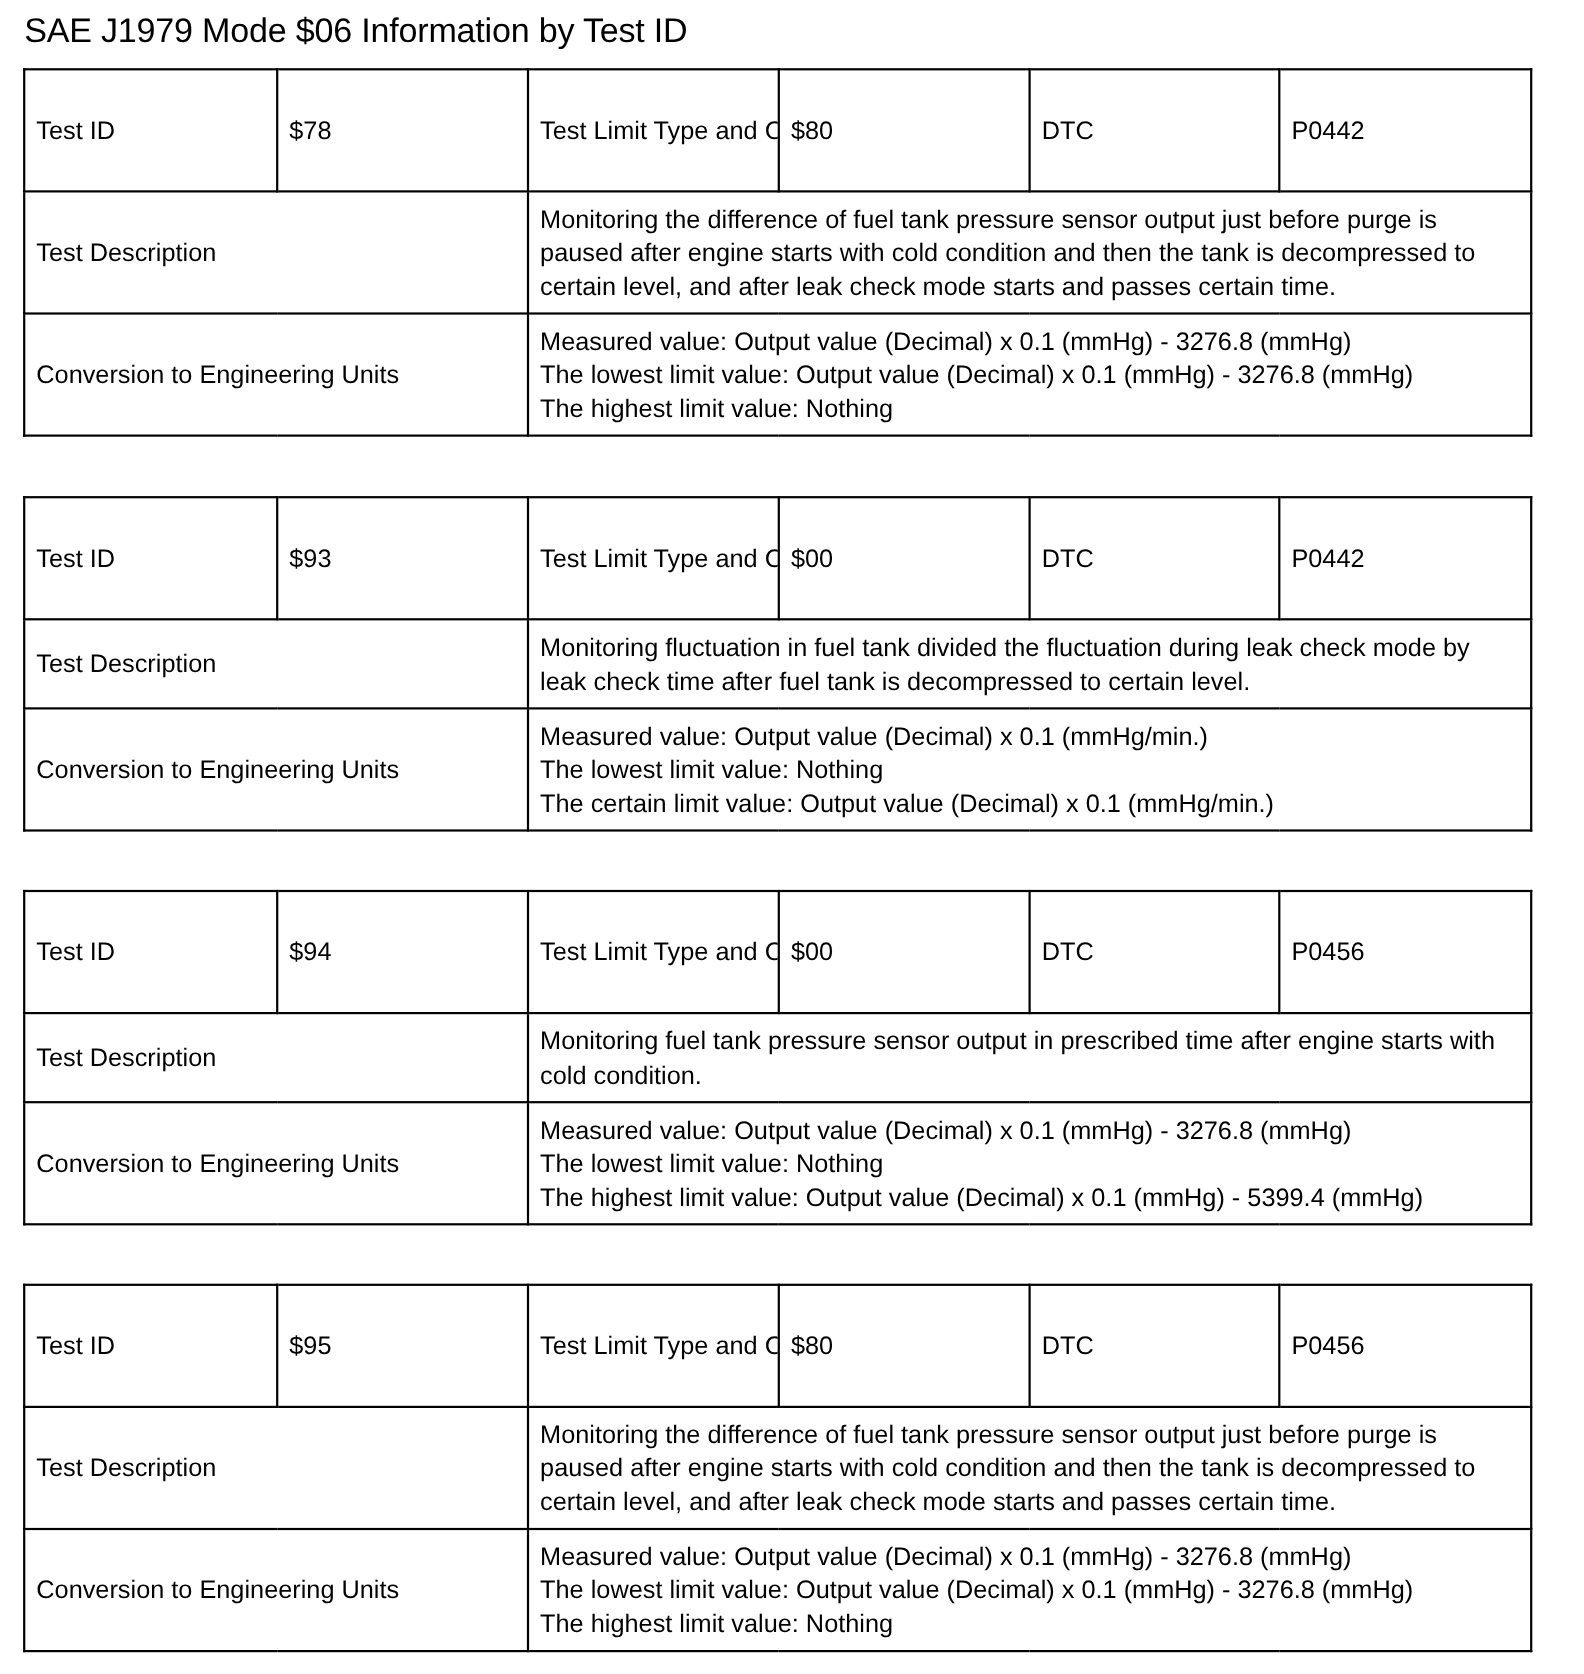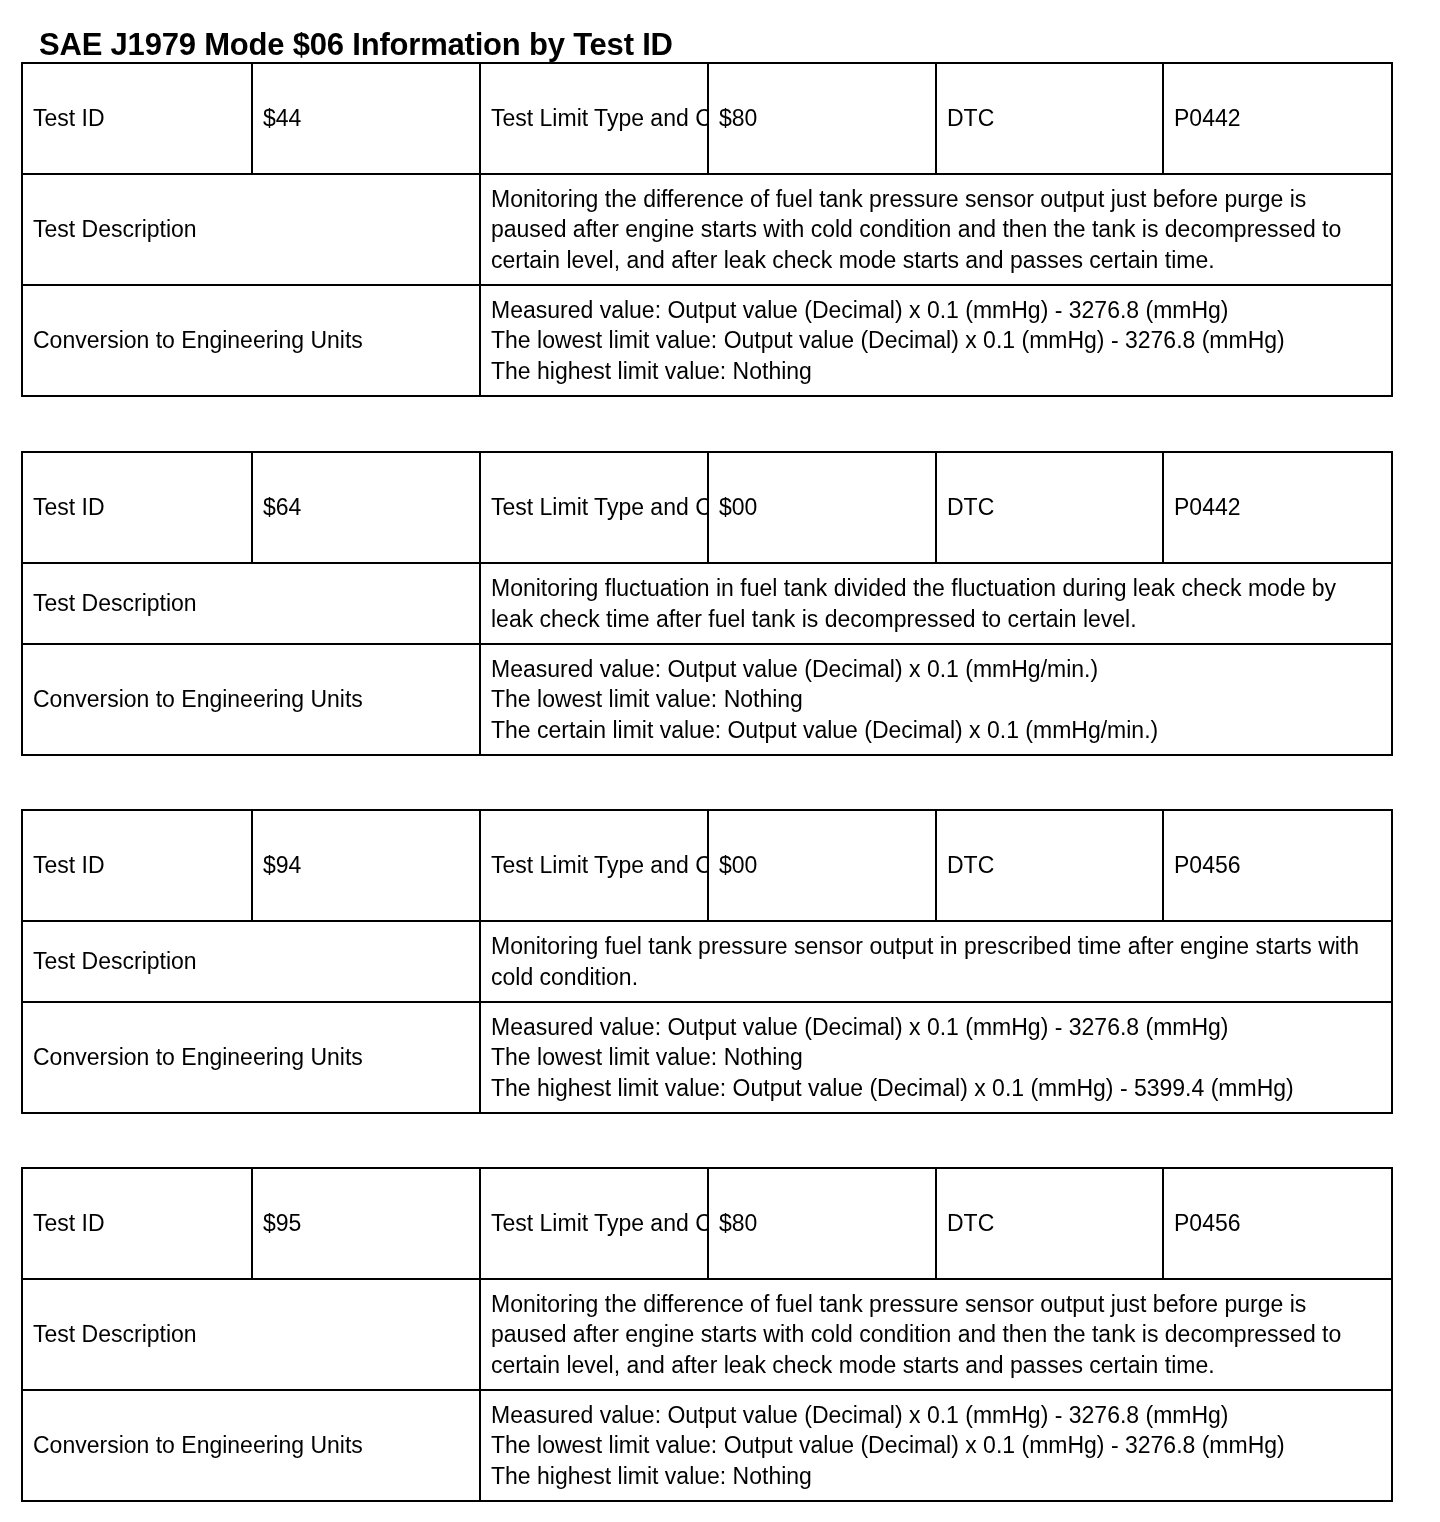--- a/index.html
+++ b/index.html
@@ -2,22 +2,22 @@
 <html><head>
 <meta charset="utf-8">
 <style>
   html, body { margin: 0; padding: 0; background: #ffffff; }
   body {
     width: 1440px; height: 1522px; position: relative; overflow: hidden;
     font-family: "Liberation Sans", sans-serif; color: #000;
   }
   .title {
     position: absolute; left: 22px; top: 8px;
-    font-size: 31px; font-weight: bold; letter-spacing: -0.2px;
-    line-height: 40px; margin: 17px;
+    font-size: 31px; font-weight: normal; letter-spacing: -0.2px;
+    line-height: 40px; margin: 0;
   }
   table.mode06 {
     position: absolute; left: 21px; width: 1370px;
     border-collapse: collapse; table-layout: fixed;
     font-size: 23px; line-height: 30.5px;
   }
   table.mode06 td {
     border: 2px solid #000; padding: 0 10px; vertical-align: middle;
     white-space: nowrap; overflow: hidden;
   }
@@ -42,21 +42,21 @@
       <col style="width:230px">
       <col style="width:228px">
       <col style="width:228px">
       <col style="width:228px">
       <col style="width:227px">
       <col style="width:229px">
     </colgroup>
   <tbody>
       <tr class="hdr">
     <td>Test ID</td>
-    <td>$44</td>
+    <td>$78</td>
     <td class="limit-label">Test Limit Type
  and Component
  ID</td>
     <td>$80</td>
     <td>DTC</td>
     <td>P0442</td>
   </tr>
   <tr class="desc3">
     <td colspan="2">Test Description</td>
     <td colspan="4" class="wrap">Monitoring the difference of fuel tank pressure sensor output just before purge is paused after engine starts with cold condition and then the tank is decompressed to certain level, and after leak check mode starts and passes certain time.</td>
@@ -77,21 +77,21 @@
       <col style="width:230px">
       <col style="width:228px">
       <col style="width:228px">
       <col style="width:228px">
       <col style="width:227px">
       <col style="width:229px">
     </colgroup>
   <tbody>
       <tr class="hdr">
     <td>Test ID</td>
-    <td>$64</td>
+    <td>$93</td>
     <td class="limit-label">Test Limit Type
  and Component
  ID</td>
     <td>$00</td>
     <td>DTC</td>
     <td>P0442</td>
   </tr>
   <tr class="desc2">
     <td colspan="2">Test Description</td>
     <td colspan="4" class="wrap">Monitoring fluctuation in fuel tank divided the fluctuation during leak check mode by leak check time after fuel tank is decompressed to certain level.</td>

